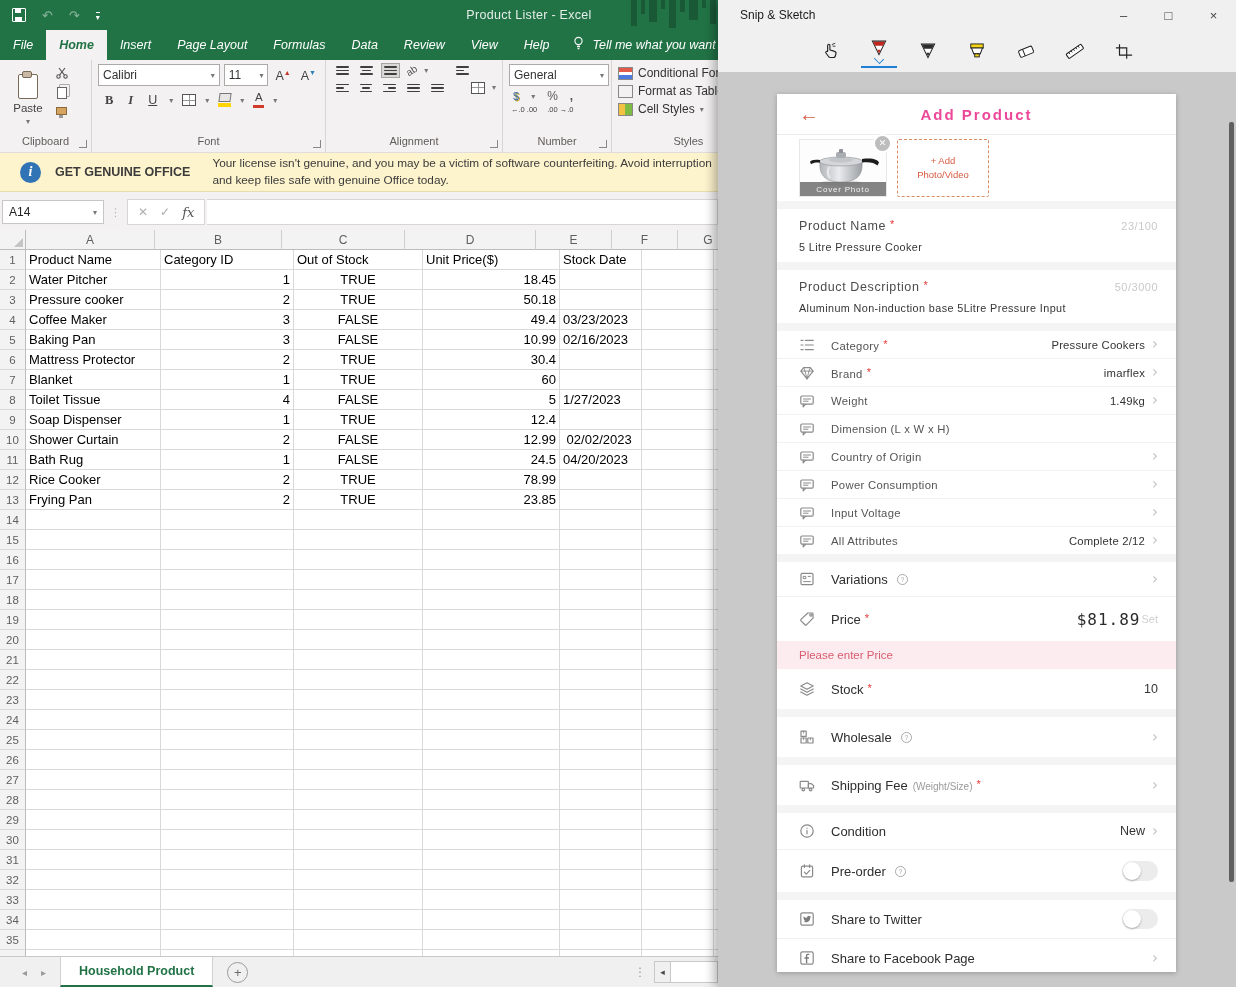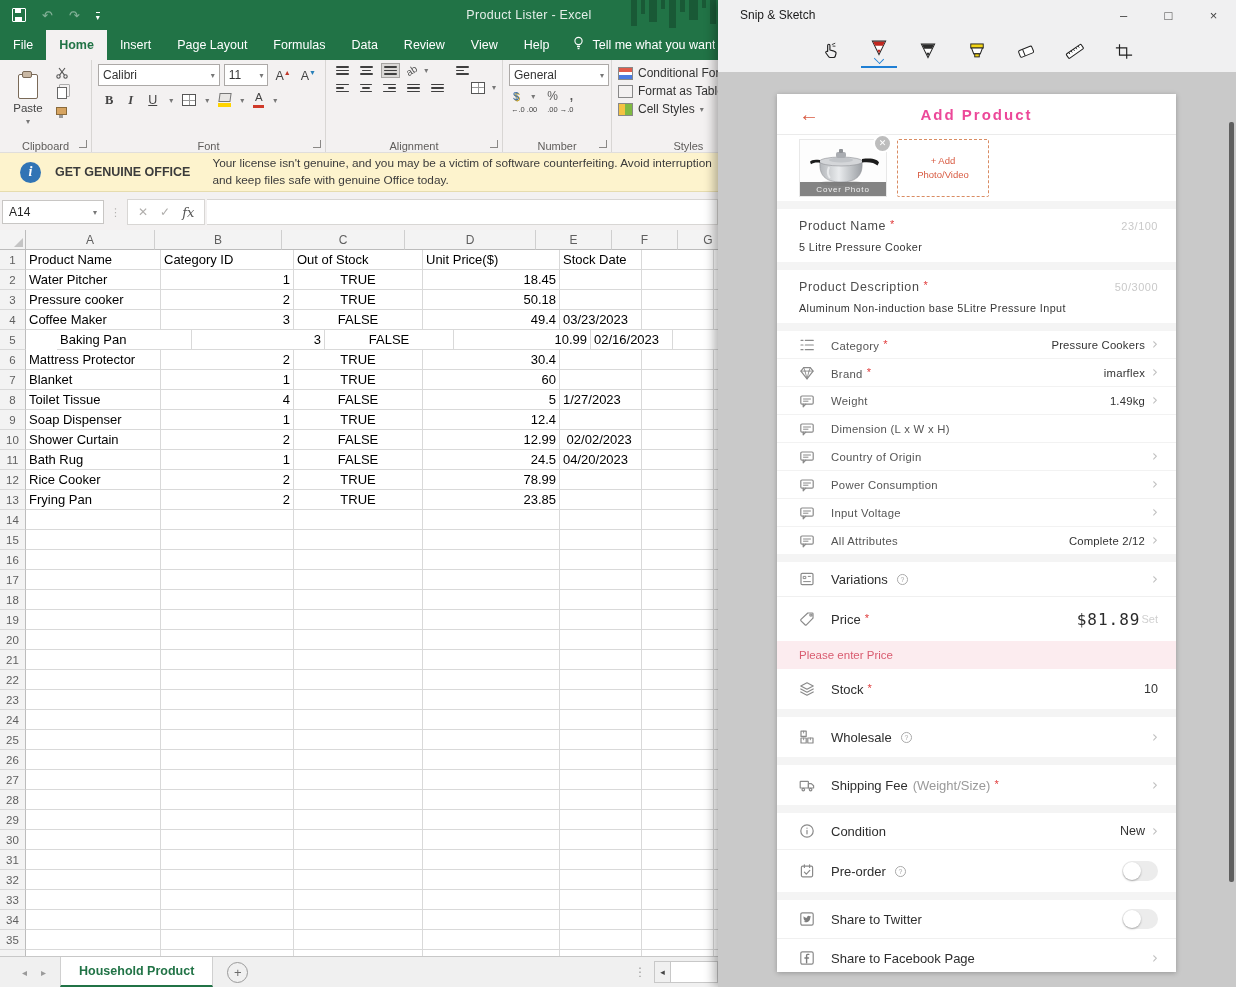--- a/index.html
+++ b/index.html
@@ -13,29 +13,29 @@
   .qat-btn{color:#fff;font-size:13px;line-height:1;cursor:default;}
   .qat-btn.disabled{color:rgba(255,255,255,.45);}
   .save-ico{display:block;width:12px;height:12px;border:1.5px solid #fff;border-radius:1px;position:relative;}
   .save-ico::before{content:"";position:absolute;left:2px;top:0;width:6px;height:4px;background:#fff;}
   .save-ico::after{content:"";position:absolute;left:2px;bottom:0;width:7px;height:4px;background:#fff;}
   .qat-custom{display:inline-block;border-top:1.5px solid #fff;font-size:8px;color:#fff;padding-top:1px;}
   .x-title{position:absolute;left:0;right:0;text-align:center;transform:translateX(170px);color:rgba(255,255,255,.88);font-size:12.5px;letter-spacing:.3px;}
   .deco{position:absolute;right:2px;top:0;height:30px;display:flex;gap:4px;align-items:flex-start;z-index:1;}
   .deco i{display:block;background:rgba(0,0,0,.22);}
 
-  .x-menubar{height:30px;background:var(--excel-green);display:flex;align-items:stretch;flex:none;}
+  .x-menubar{height:30px;background:var(--excel-green);display:flex;align-items:stretch;flex:none;font-style:italic;}
   .x-tab{color:#fff;font-size:12.5px;display:flex;align-items:center;padding:0 13px;cursor:default;}
   .x-tab.active{background:#f3f1f1;color:var(--excel-green);font-weight:bold;}
   .tellme{display:flex;align-items:center;gap:7px;color:#fff;font-size:12.5px;margin-left:10px;white-space:nowrap;overflow:hidden;}
 
   .ribbon{height:92px;background:#f3f1f1;border-bottom:1px solid #e0dedc;display:flex;flex:none;overflow:hidden;}
   .rgroup{display:flex;flex-direction:column;border-right:1px solid #d8d6d4;position:relative;flex:none;}
   .rg-body{flex:1;display:flex;padding:4px 6px 0 6px;gap:6px;}
-  .rg-foot{height:17px;display:flex;align-items:flex-end;justify-content:center;gap:6px;color:#5f5d5b;font-size:11px;position:relative;}
+  .rg-foot{height:17px;display:flex;align-items:flex-start;justify-content:center;gap:6px;color:#5f5d5b;font-size:11px;position:relative;}
   .launch{position:absolute;right:4px;bottom:4px;width:7px;height:7px;border-right:1.5px solid #8a8886;border-bottom:1.5px solid #8a8886;}
   .paste-big{display:flex;flex-direction:column;align-items:center;justify-content:center;gap:3px;width:44px;color:#444;font-size:11.5px;}
   .paste-ico{width:18px;height:23px;border:1.5px solid #7a6a58;border-radius:2px;background:#fff;position:relative;}
   .paste-ico::before{content:"";position:absolute;top:-4px;left:3px;width:8px;height:5px;background:#c9b8a4;border:1px solid #7a6a58;border-radius:2px;}
   .clip-col{display:flex;flex-direction:column;justify-content:flex-start;gap:6px;padding-top:3px;}
   .mini{font-size:12px;color:#555;line-height:1;}
   .copy-ico{display:block;width:8px;height:10px;border:1px solid #666;background:#fff;box-shadow:2.5px -2.5px 0 -0.5px #f3f1f1,2.5px -2.5px 0 0 #666;margin:2px 0 0 1px;}
   .fp-ico{display:block;width:9px;height:6px;background:#d6a461;border:1px solid #8a6a3a;position:relative;margin-top:2px;}
   .fp-ico::after{content:"";position:absolute;left:2px;bottom:-4px;width:4px;height:3px;background:#9a9a9a;}
   .scis{display:block;width:12px;height:12px;}
@@ -145,21 +145,21 @@
   .b-label{font-size:13px;color:#2e2e2e;margin-left:16px;}
   .b-right{margin-left:auto;display:flex;align-items:center;}
   .b-val{font-size:12.5px;color:#333;}
   .helpw{margin-left:8px;display:flex;}
   .ficon{display:flex;align-items:center;}
   .price-val{font-family:"DejaVu Sans Mono",monospace;font-size:16px;color:#2c2c2c;letter-spacing:1px;}
   .price-set{font-size:11px;color:#d0d0d0;margin-left:1px;}
   .errbar{height:28px;background:var(--error-bg);display:flex;align-items:center;padding-left:22px;font-size:11.5px;color:var(--error-text);}
   .toggle{width:36px;height:20px;border-radius:10px;background:#ececec;position:relative;}
   .toggle .knob{position:absolute;left:1px;top:1px;width:18px;height:18px;border-radius:50%;background:#fff;box-shadow:0 1px 2px rgba(0,0,0,.3);}
-  .ship-sub{font-size:13px;color:#9a9a9a;margin-left:5px;}
+  .ship-sub{font-size:10px;color:#9a9a9a;margin-left:5px;}
 </style>
 </head>
 <body>
 
 <div class="stage">
 
   <div class="excel">
 
     <div class="x-titlebar">
       <div class="qat">
@@ -458,21 +458,21 @@
           <div class="gc " style="width: 128px;">Coffee Maker</div>
           <div class="gc ar" style="width: 126px;">3</div>
           <div class="gc ac" style="width: 122px;">FALSE</div>
           <div class="gc ar" style="width: 130px;">49.4</div>
           <div class="gc " style="width: 75px;">03/23/2023</div>
           <div class="gc " style="width: 65px;"></div>
           <div class="gc " style="width: 60px;"></div>
         </div>
         <div class="grow">
           <div class="grh">5</div>
-          <div class="gc " style="width: 128px; margin-left: 31px;">Baking Pan</div>
+          <div class="gc " style="width: 128px;">Baking Pan</div>
           <div class="gc ar" style="width: 126px;">3</div>
           <div class="gc ac" style="width: 122px;">FALSE</div>
           <div class="gc ar" style="width: 130px;">10.99</div>
           <div class="gc " style="width: 75px;">02/16/2023</div>
           <div class="gc " style="width: 65px;"></div>
           <div class="gc " style="width: 60px;"></div>
         </div>
         <div class="grow">
           <div class="grh">6</div>
           <div class="gc " style="width: 128px;">Mattress Protector</div>

